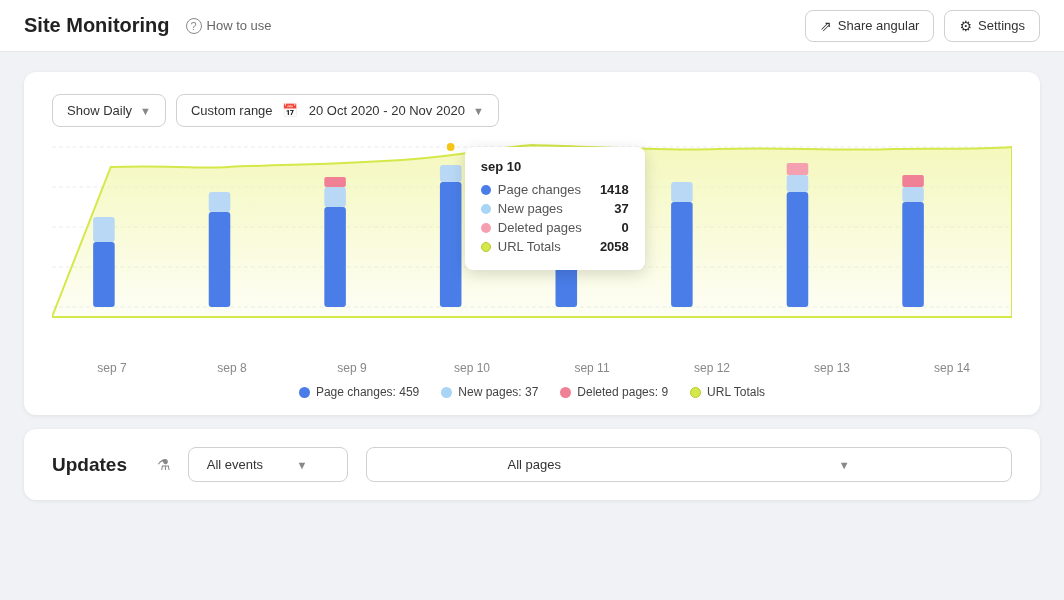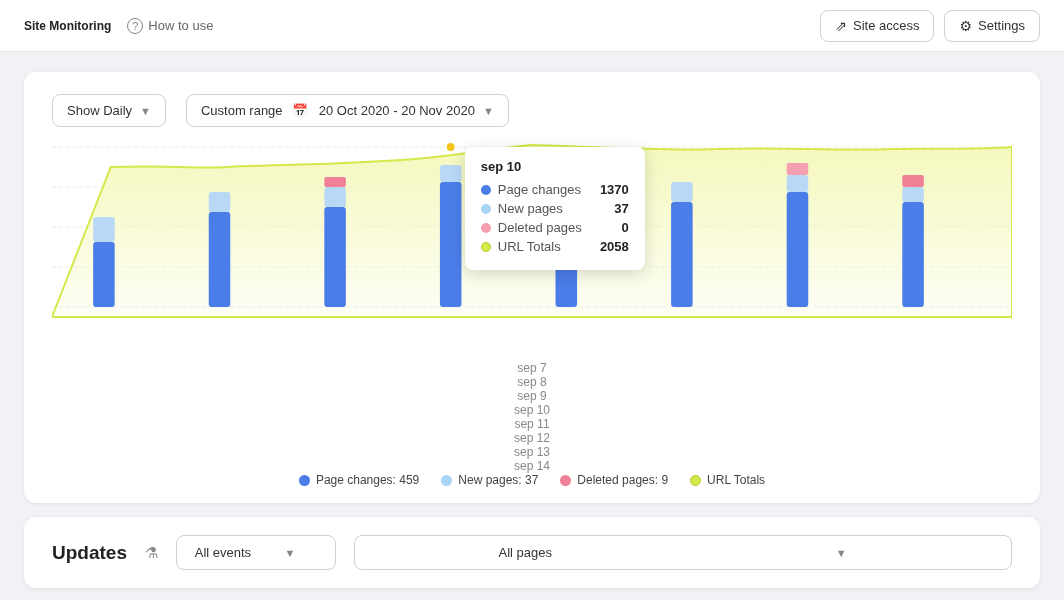--- a/index.html
+++ b/index.html
@@ -22,21 +22,21 @@
       padding: 0 24px;
       height: 52px;
     }
     .topnav-left {
       display: flex;
       align-items: center;
       gap: 16px;
     }
     .app-title {
       font-weight: 700;
-      font-size: 12px;
+      font-size: 20px;
       color: #222;
     }
     .how-to-use {
       display: flex;
       align-items: center;
       gap: 5px;
       color: #666;
       font-size: 13px;
       cursor: pointer;
       border: none;
@@ -90,21 +90,21 @@
       margin-bottom: 2px;
     }
     .chart-title-site {
       font-size: 19px;
       font-weight: 800;
       color: #222;
     }
     .card-header-controls {
       display: flex;
       align-items: center;
-      gap: 20px;
+      gap: 10px;
       border-radius: 9px;
     }
     .dropdown-btn {
       display: flex;
       align-items: center;
       gap: 8px;
       border: 1.5px solid #d0d0d0;
       background: #fff;
       border-radius: 8px;
       padding: 8px 14px;
@@ -132,32 +132,32 @@
       height: 200px;
     }
 
     
     .x-axis-labels {
       display: flex;
       justify-content: space-around;
       padding: 4px 0 0;
       font-size: 12px;
       color: #888;
-      flex-direction: column;
     }
     .x-label {
       flex: 1;
       text-align: center;
     }
 
     
     .chart-legend {
       display: flex;
       justify-content: center;
       gap: 22px;
+      margin-top: 10px;
       flex-wrap: wrap;
     }
     .legend-item {
       display: flex;
       align-items: center;
       gap: 6px;
       font-size: 12px;
       color: #444;
     }
     .legend-dot {
@@ -217,21 +217,21 @@
       box-shadow: 0 1px 4px rgba(0,0,0,0.07);
       display: flex;
       align-items: center;
       gap: 18px;
       flex-shrink: 0;
     }
     .updates-title {
       font-size: 19px;
       font-weight: 800;
       color: #222;
-      margin-right: 0;
+      margin-right: 12px;
     }
     .filter-icon {
       color: #888;
       font-size: 16px;
     }
     .updates-dropdown {
       display: flex;
       align-items: center;
       gap: 8px;
       border: 1.5px solid #d0d0d0;
@@ -261,21 +261,21 @@
   <div class="topnav-left">
     <span class="app-title">Site Monitoring</span>
     <button class="how-to-use">
       <span style="width:16px;height:16px;border-radius:50%;border:1.5px solid #888;display:inline-flex;align-items:center;justify-content:center;font-size:11px;color:#888;">?</span>
       <span>How to use</span>
     </button>
   </div>
   <div class="topnav-right">
     <button class="btn-outline">
       <span style="font-size:14px;">⇗</span>
-      <span>Site access</span>
+      <span>Share angular</span>
     </button>
     <button class="btn-outline">
       <span style="font-size:14px;">⚙</span>
       <span>Settings</span>
     </button>
   </div>
 </nav>
 
 <div class="main-content">
 
@@ -344,21 +344,21 @@
 
       
       <div class="tooltip">
         <div class="tooltip-date">sep 10</div>
 
         <div class="tooltip-row">
           <div class="tooltip-row-left">
             <span class="tooltip-dot" style="background:#4a7de8;"></span>
             <span>Page changes</span>
           </div>
-          <span class="tooltip-val">1370</span>
+          <span class="tooltip-val">1418</span>
         </div>
 
         <div class="tooltip-row">
           <div class="tooltip-row-left">
             <span class="tooltip-dot" style="background:#a8d4f5;"></span>
             <span>New pages</span>
           </div>
           <span class="tooltip-val">37</span>
         </div>
 

